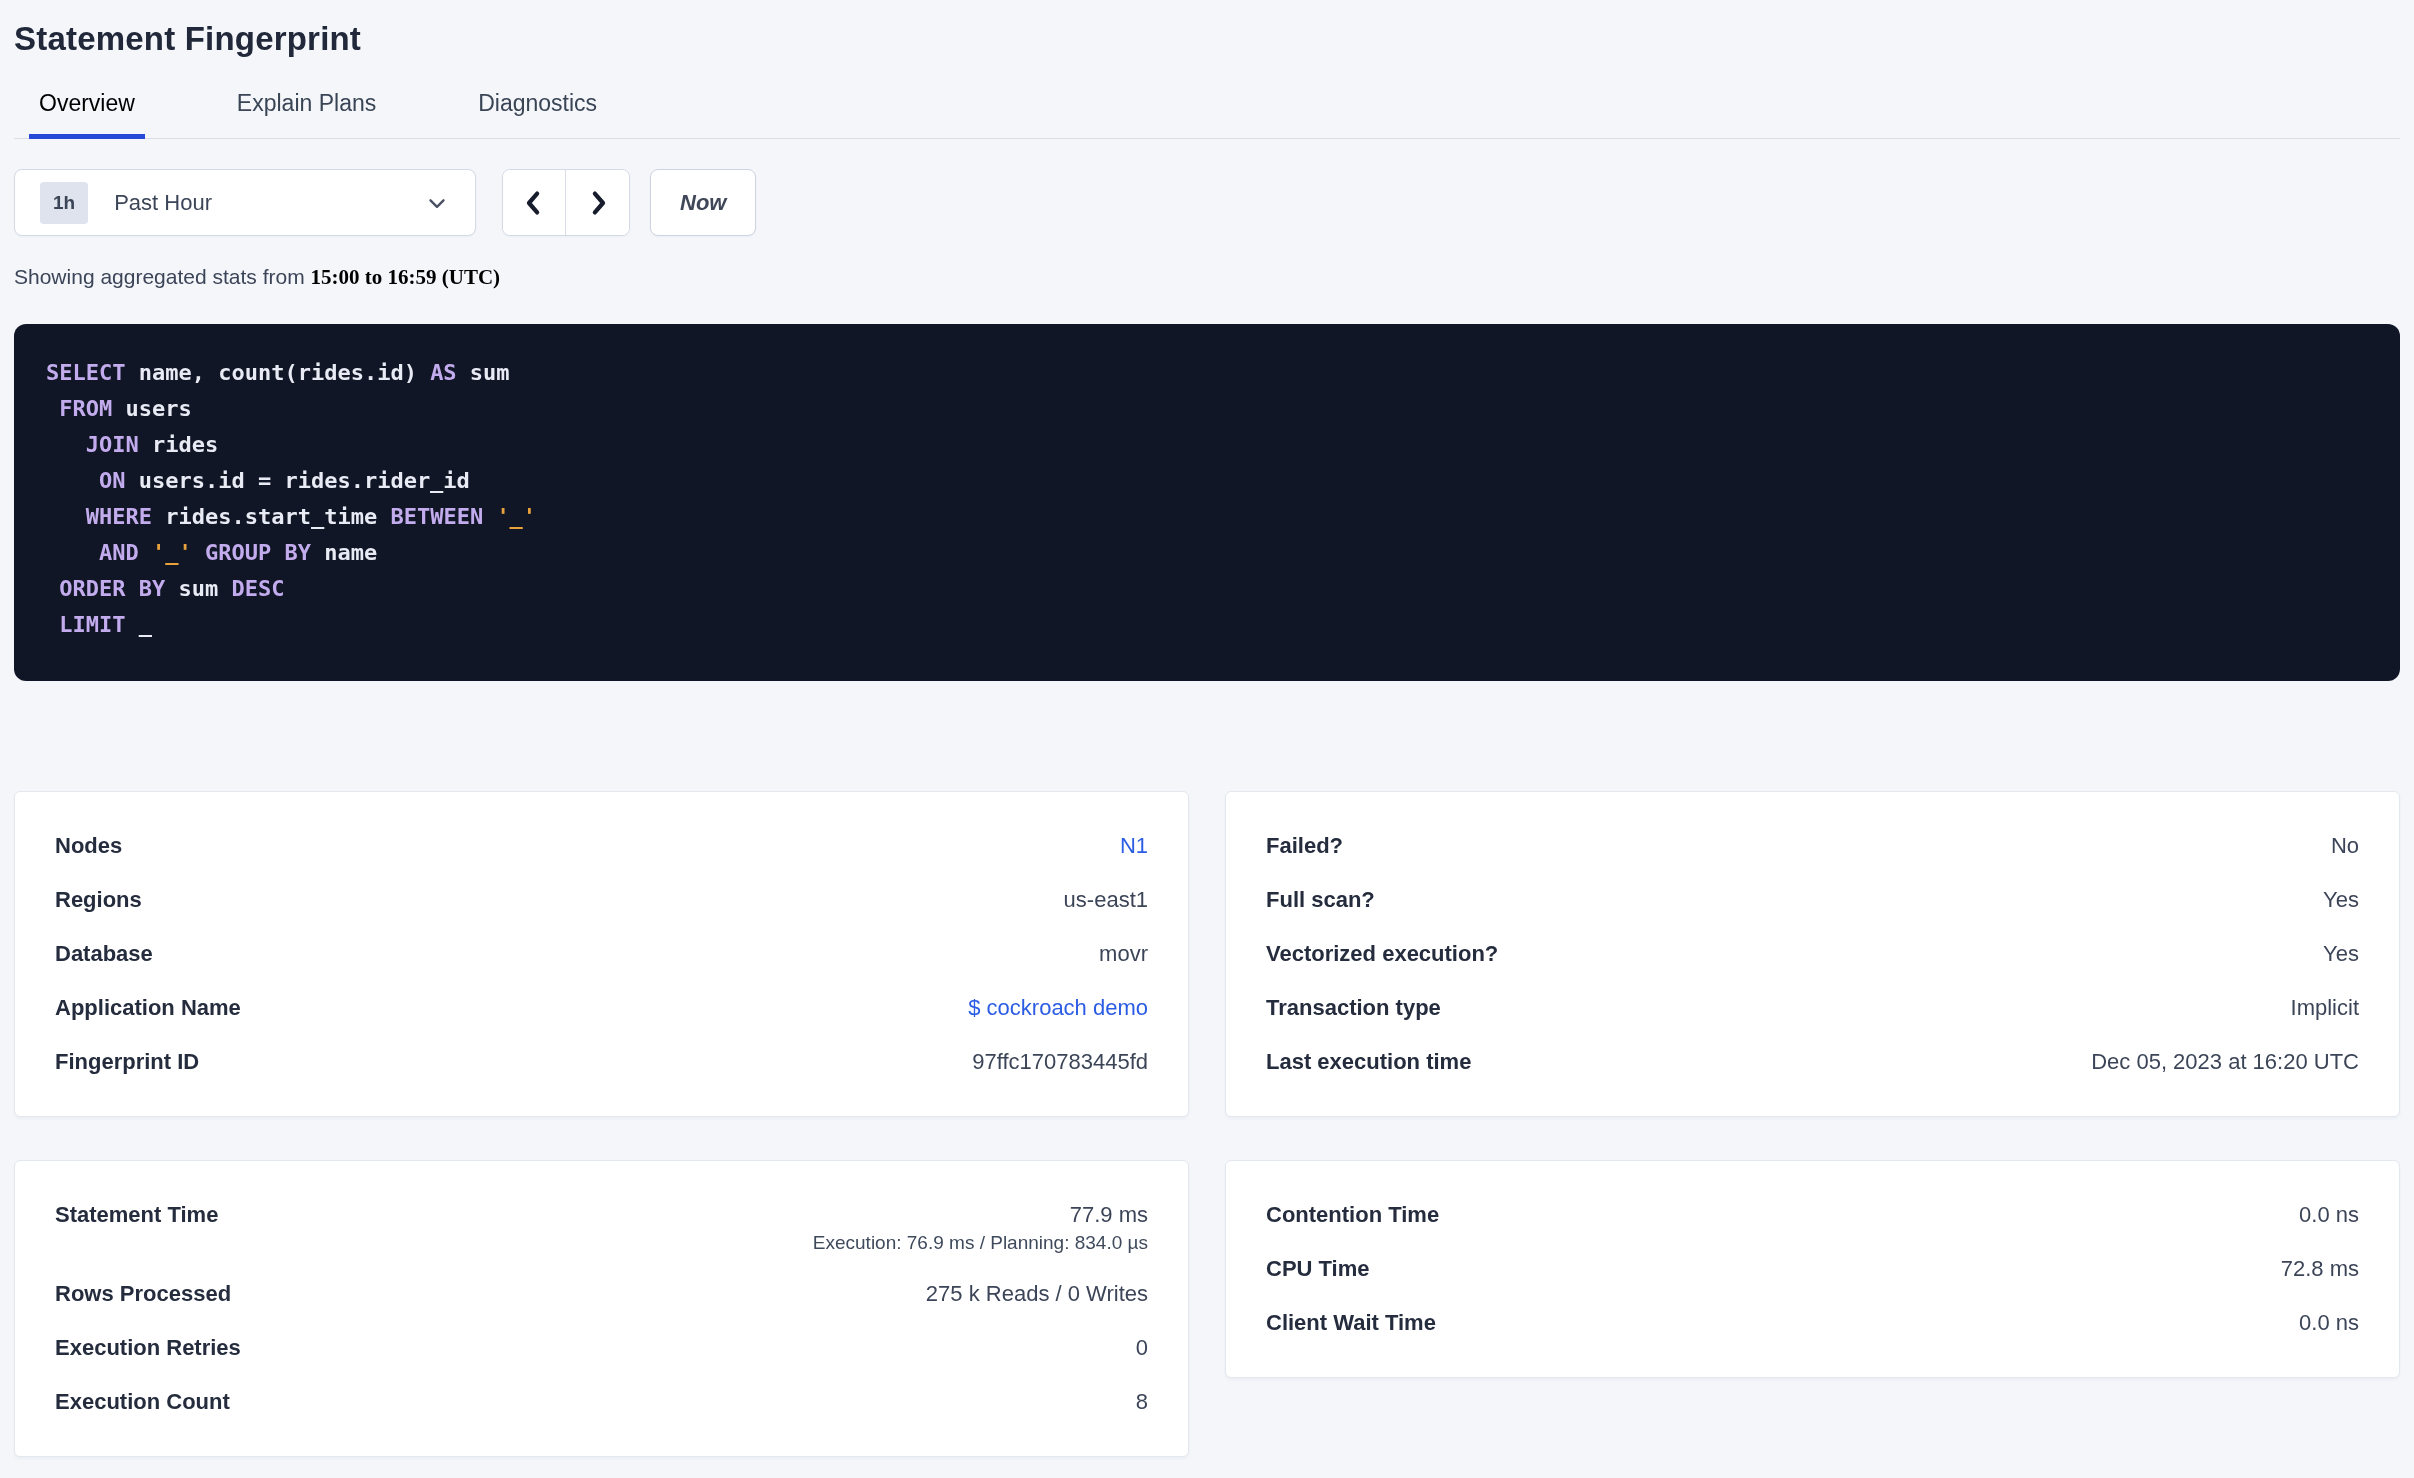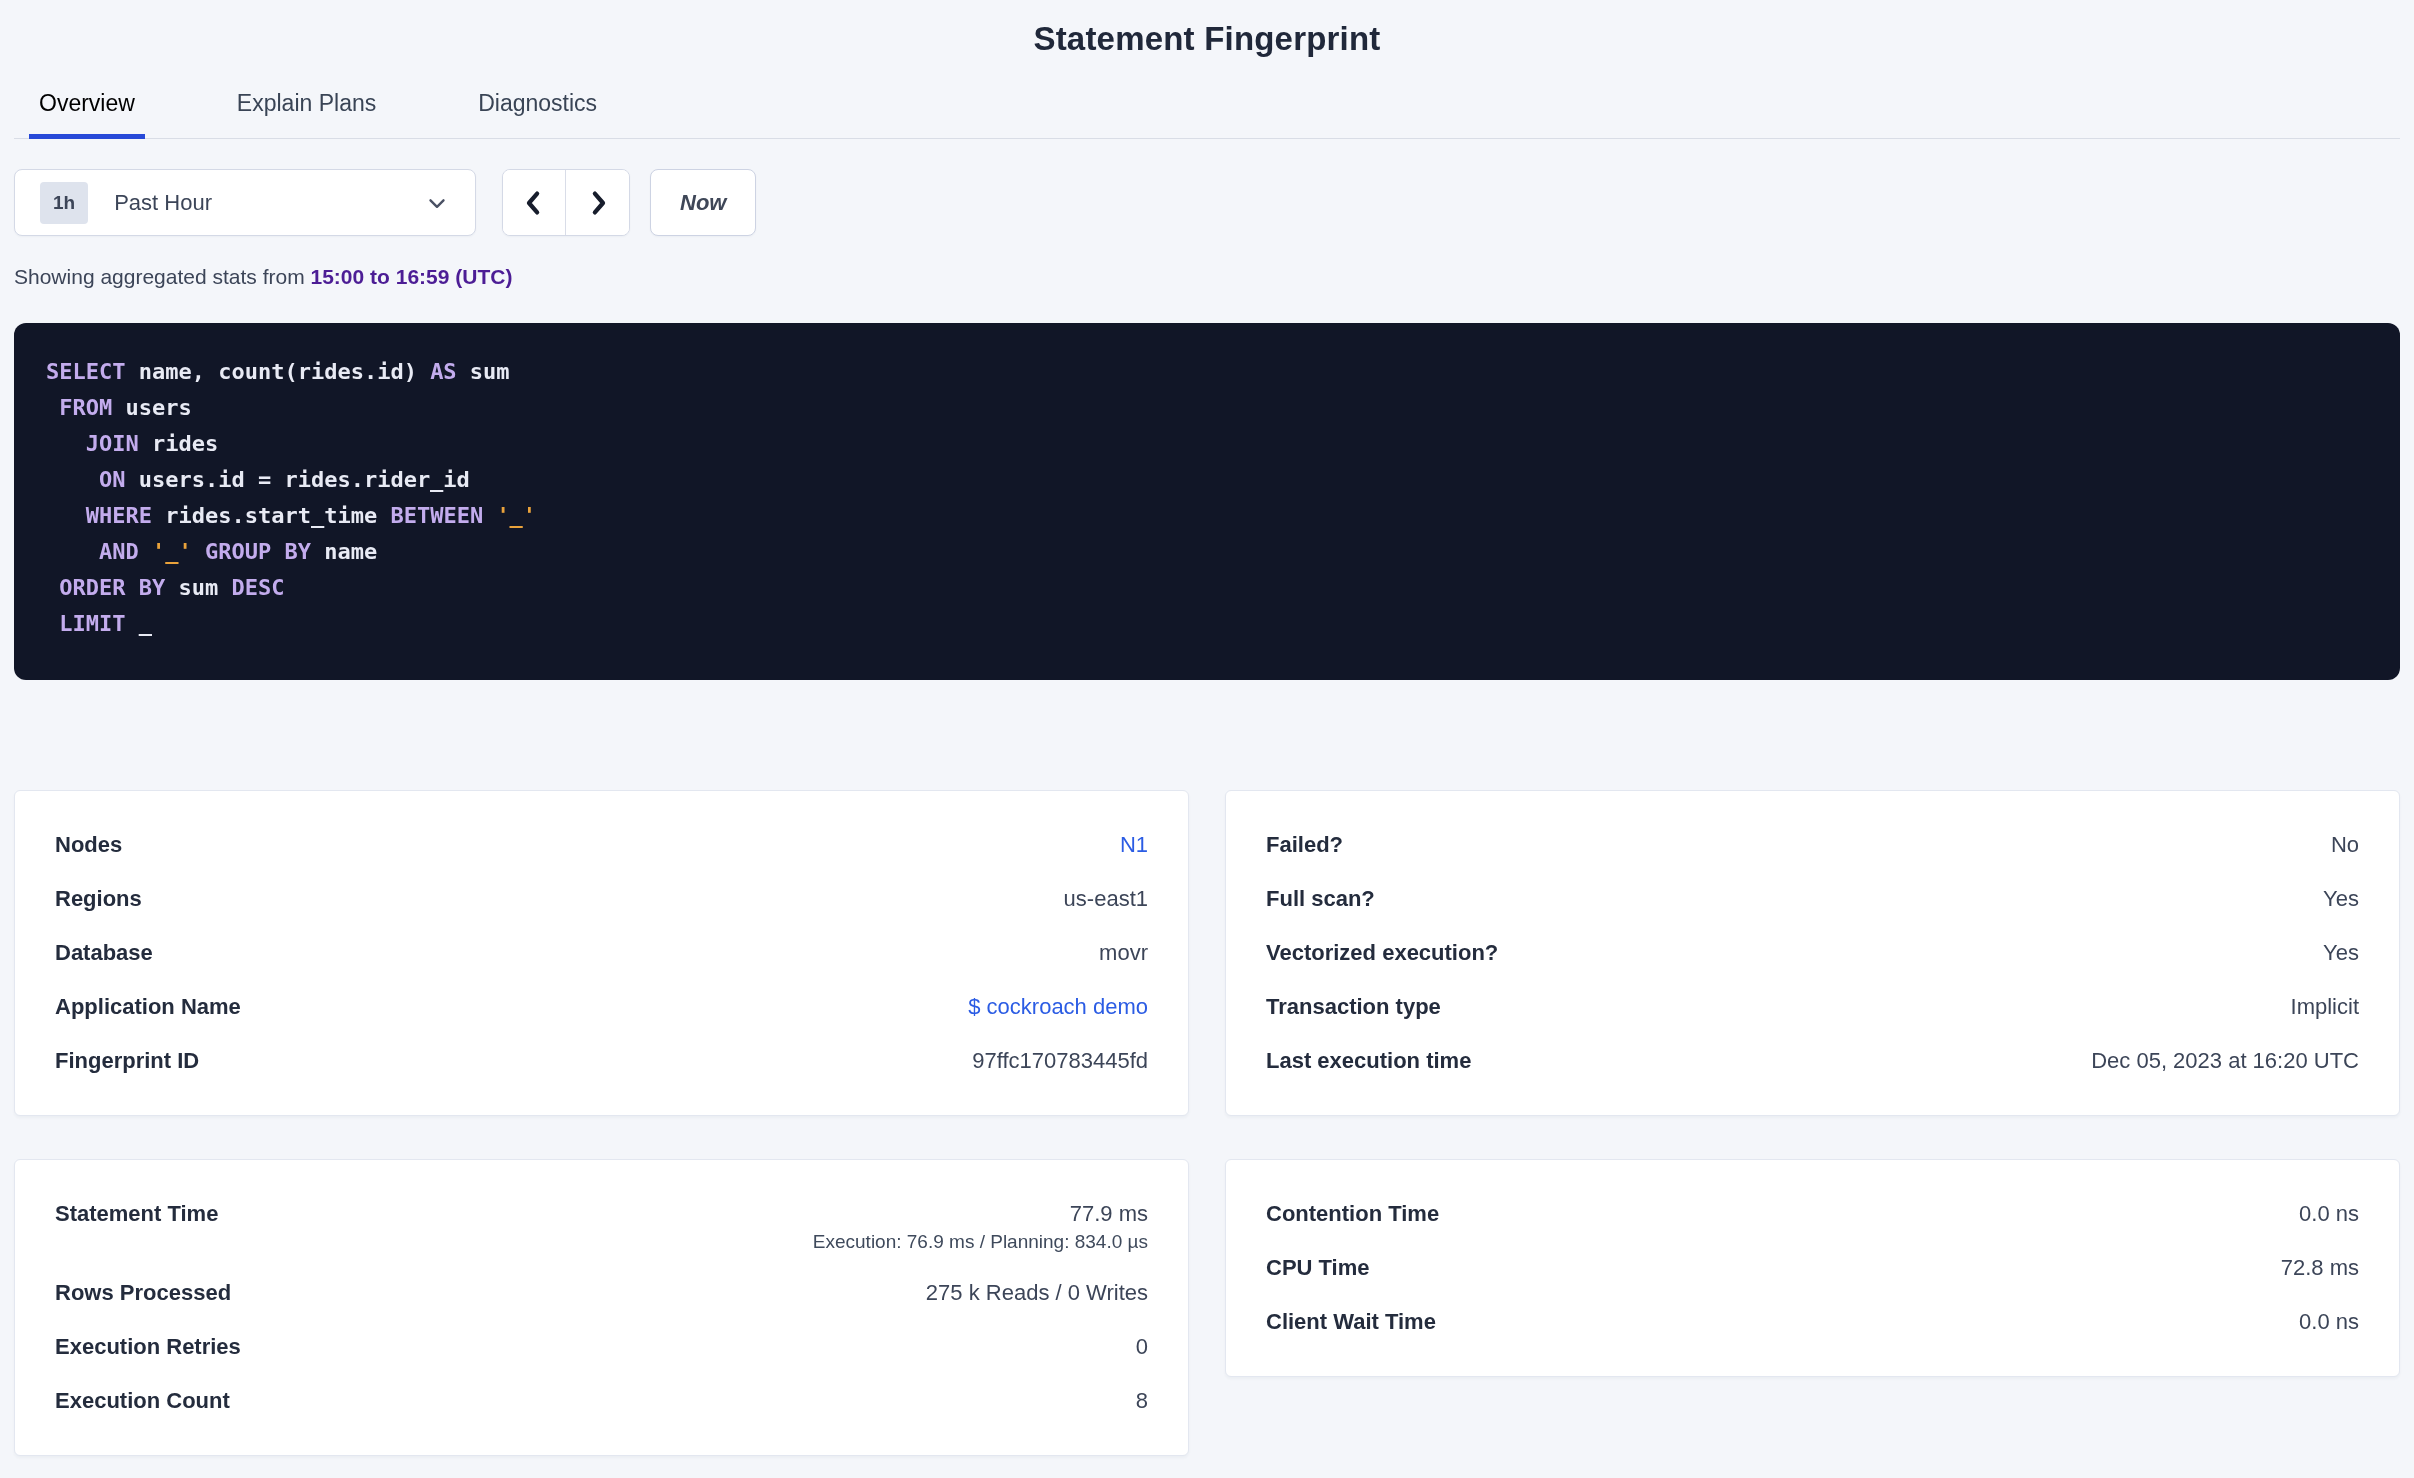--- a/index.html
+++ b/index.html
@@ -5,21 +5,21 @@
   * { margin:0; padding:0; box-sizing:border-box; }
   html,body { background:#f4f6fa; }
   body {
     width:2414px; min-height:1478px;
     font-family:"Liberation Sans", sans-serif;
     color:#3c4558;
   }
   .page { padding:20px 14px 14px 14px; }
 
   
-  .page-title { font-size:33px; font-weight:700; color:#20283a; letter-spacing:.2px;text-align:center; }
+  .page-title { font-size:33px; font-weight:700; color:#20283a; letter-spacing:.2px; }
 
   
   .tabs { margin-top:32px; border-bottom:1px solid #d9dde6; padding-left:15px; display:flex; gap:82px; }
   .tab {
     background:none; border:none; cursor:pointer;
     font-family:"Liberation Sans", sans-serif;
     font-size:23px; color:#394455; padding:0 10px 17px 10px;
     border-bottom:5px solid transparent; margin-bottom:-1px;
   }
   .tab.active { color:#000000; border-bottom-color:#2749d8; }
@@ -54,21 +54,21 @@
     border:1px solid #cdd3e3; border-radius:8px; cursor:pointer;
     font-family:"Liberation Sans", sans-serif;
     font-size:22px; font-weight:700; color:#3f4758;
     box-shadow:0 1px 2px rgba(33,43,67,.04);
     margin-left:-6px;
     font-style:italic;
   }
 
   
   .stats-line { margin-top:29px; font-size:21px; color:#3c4558; }
-  .stats-line b { font-weight:700; color:#4c1d95; }
+  .stats-line b { font-weight:700; color:#000000;font-family:Liberation Serif, serif; }
 
   
   .sql {
     margin-top:34px; background:#111627; border-radius:12px;
     padding:31px 32px 38px 32px; min-height:345px;
     font-family:"DejaVu Sans Mono","Liberation Mono",monospace;
     font-size:22px; line-height:36px; font-weight:700;
     white-space:pre; overflow:hidden;
   }
   .sql .kw  { color:#c3aced; }

